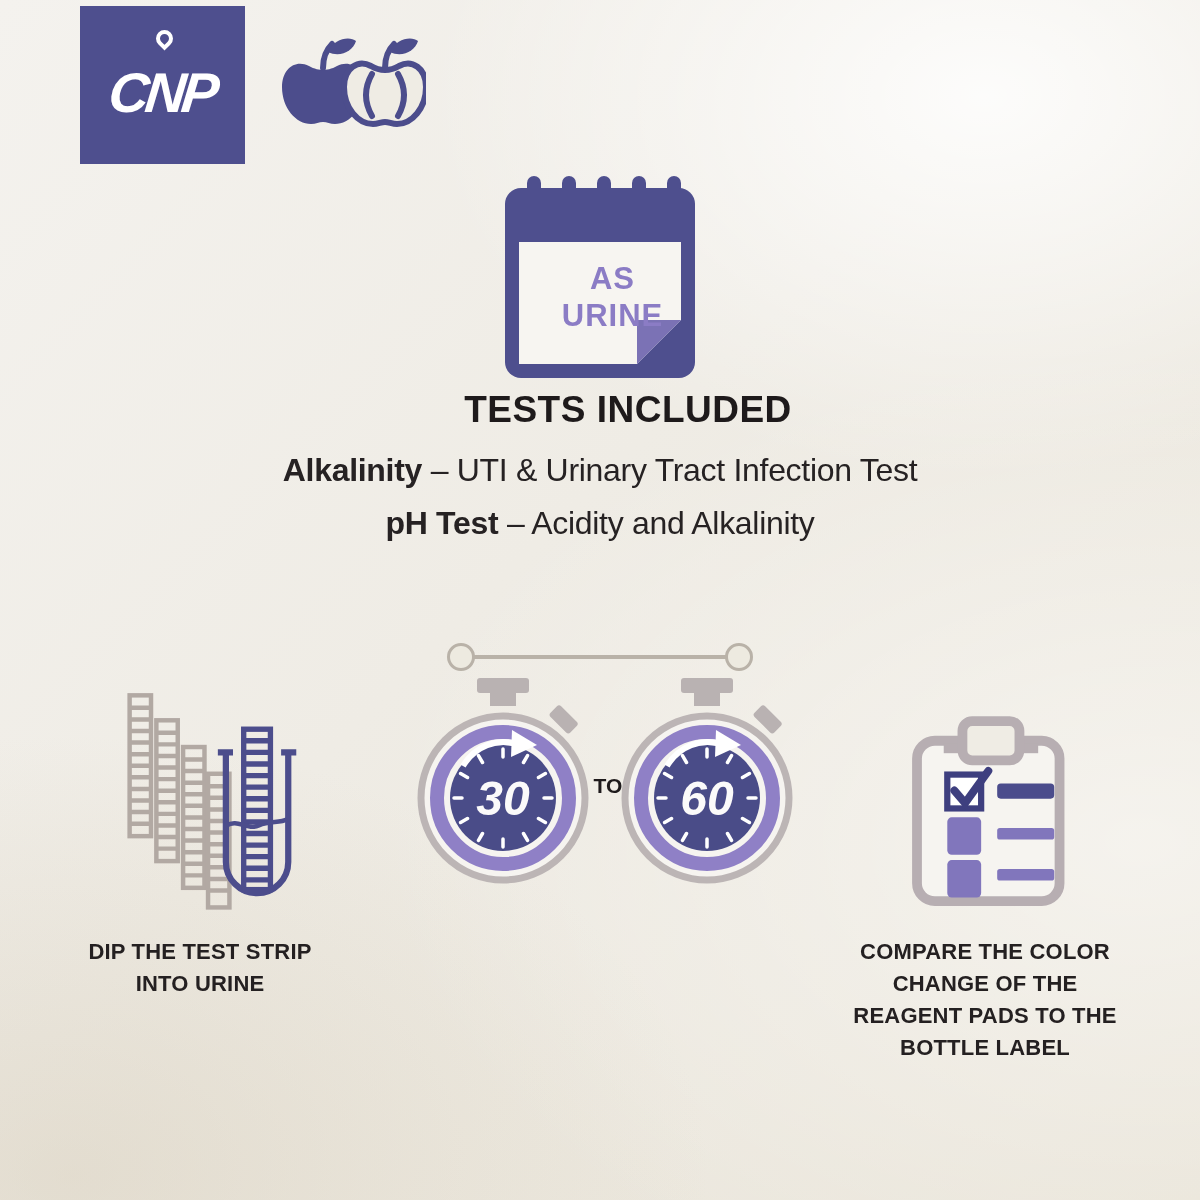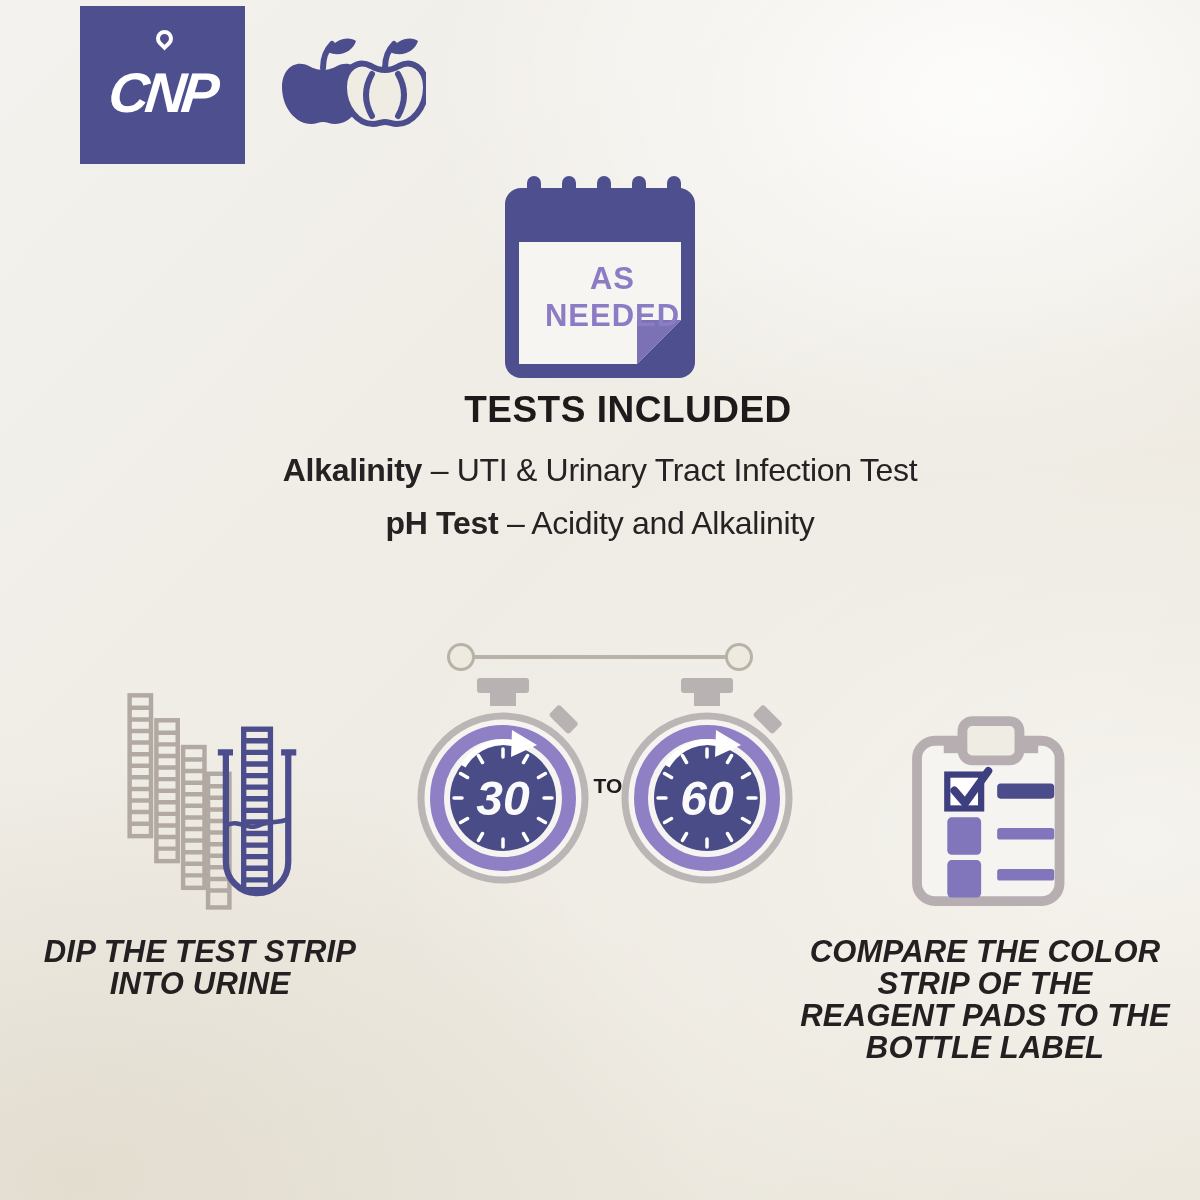--- a/index.html
+++ b/index.html
@@ -37,22 +37,22 @@
   .tests{left:0;top:450px;width:100%;text-align:center;}
   .test-line{font-size:32px;line-height:40px;margin-bottom:13px;letter-spacing:-.3px;color:#262223;}
   .test-line b{font-weight:800;}
   .test-line .desc{font-weight:normal;}
   
   .divider{left:447px;top:643px;width:306px;height:28px;}
   .div-line{position:absolute;left:10px;right:10px;top:12px;height:4px;background:#b9b2a8;}
   .div-dot{position:absolute;top:0;width:22px;height:22px;border:3px solid #b9b2a8;
     border-radius:50%;background:#edeae0;}
   
-  .caption{font-size:31px;font-weight:800;line-height:32px;text-align:center;
-    white-space:pre-line;color:#242021;letter-spacing:.2px;font-style:italic;}
+  .caption{font-size:22px;font-weight:800;line-height:32px;text-align:center;
+    white-space:pre-line;color:#242021;letter-spacing:.2px;}
   .cap1{left:30px;top:936px;width:340px;}
   .cap2{left:390px;top:936px;width:420px;}
   .cap3{left:800px;top:936px;width:370px;}
   .strips-icon{left:110px;top:690px;}
   .watches{left:413px;top:678px;width:384px;height:215px;}
   .watch1{position:absolute;left:0;top:0;}
   .watch2{position:absolute;left:204px;top:0;}
   .to-label{position:absolute;left:160px;top:96px;width:70px;text-align:center;
     font-size:21px;font-weight:800;color:#1e1a1b;}
   .clipboard-icon{left:908px;top:714px;}
@@ -85,21 +85,21 @@
     <span class="cal-tab" style="left:22px"></span>
     <span class="cal-tab" style="left:57px"></span>
     <span class="cal-tab" style="left:92px"></span>
     <span class="cal-tab" style="left:127px"></span>
     <span class="cal-tab" style="left:162px"></span>
     <div class="cal-body">
       <div class="cal-page"></div>
       <div class="cal-fold"></div>
       <div class="cal-text">
         <div>AS</div>
-        <div>NEEDED</div>
+        <div>URINE</div>
       </div>
     </div>
   </div>
 
   <div class="abs heading">TESTS INCLUDED</div>
 
   <div class="abs tests">
     <div class="test-line">
       <b>Alkalinity</b>
       <span class="desc">– UTI &amp; Urinary Tract Infection Test</span>
@@ -178,17 +178,17 @@
     <rect x="100" y="78" width="64" height="17" rx="4" fill="#4b4c8c"></rect>
     <rect x="44" y="116" width="38" height="42" rx="5" fill="#8176bc"></rect>
     <rect x="100" y="128" width="64" height="13" rx="3" fill="#8176bc"></rect>
     <rect x="44" y="164" width="38" height="42" rx="5" fill="#8176bc"></rect>
     <rect x="100" y="174" width="64" height="13" rx="3" fill="#8176bc"></rect>
   </svg>
 
   <div class="abs caption cap1">DIP THE TEST STRIP
 INTO URINE</div>
   <div class="abs caption cap3">COMPARE THE COLOR
-STRIP OF THE
+CHANGE OF THE
 REAGENT PADS TO THE
 BOTTLE LABEL</div>
 
 </div>
 
 </body></html>

